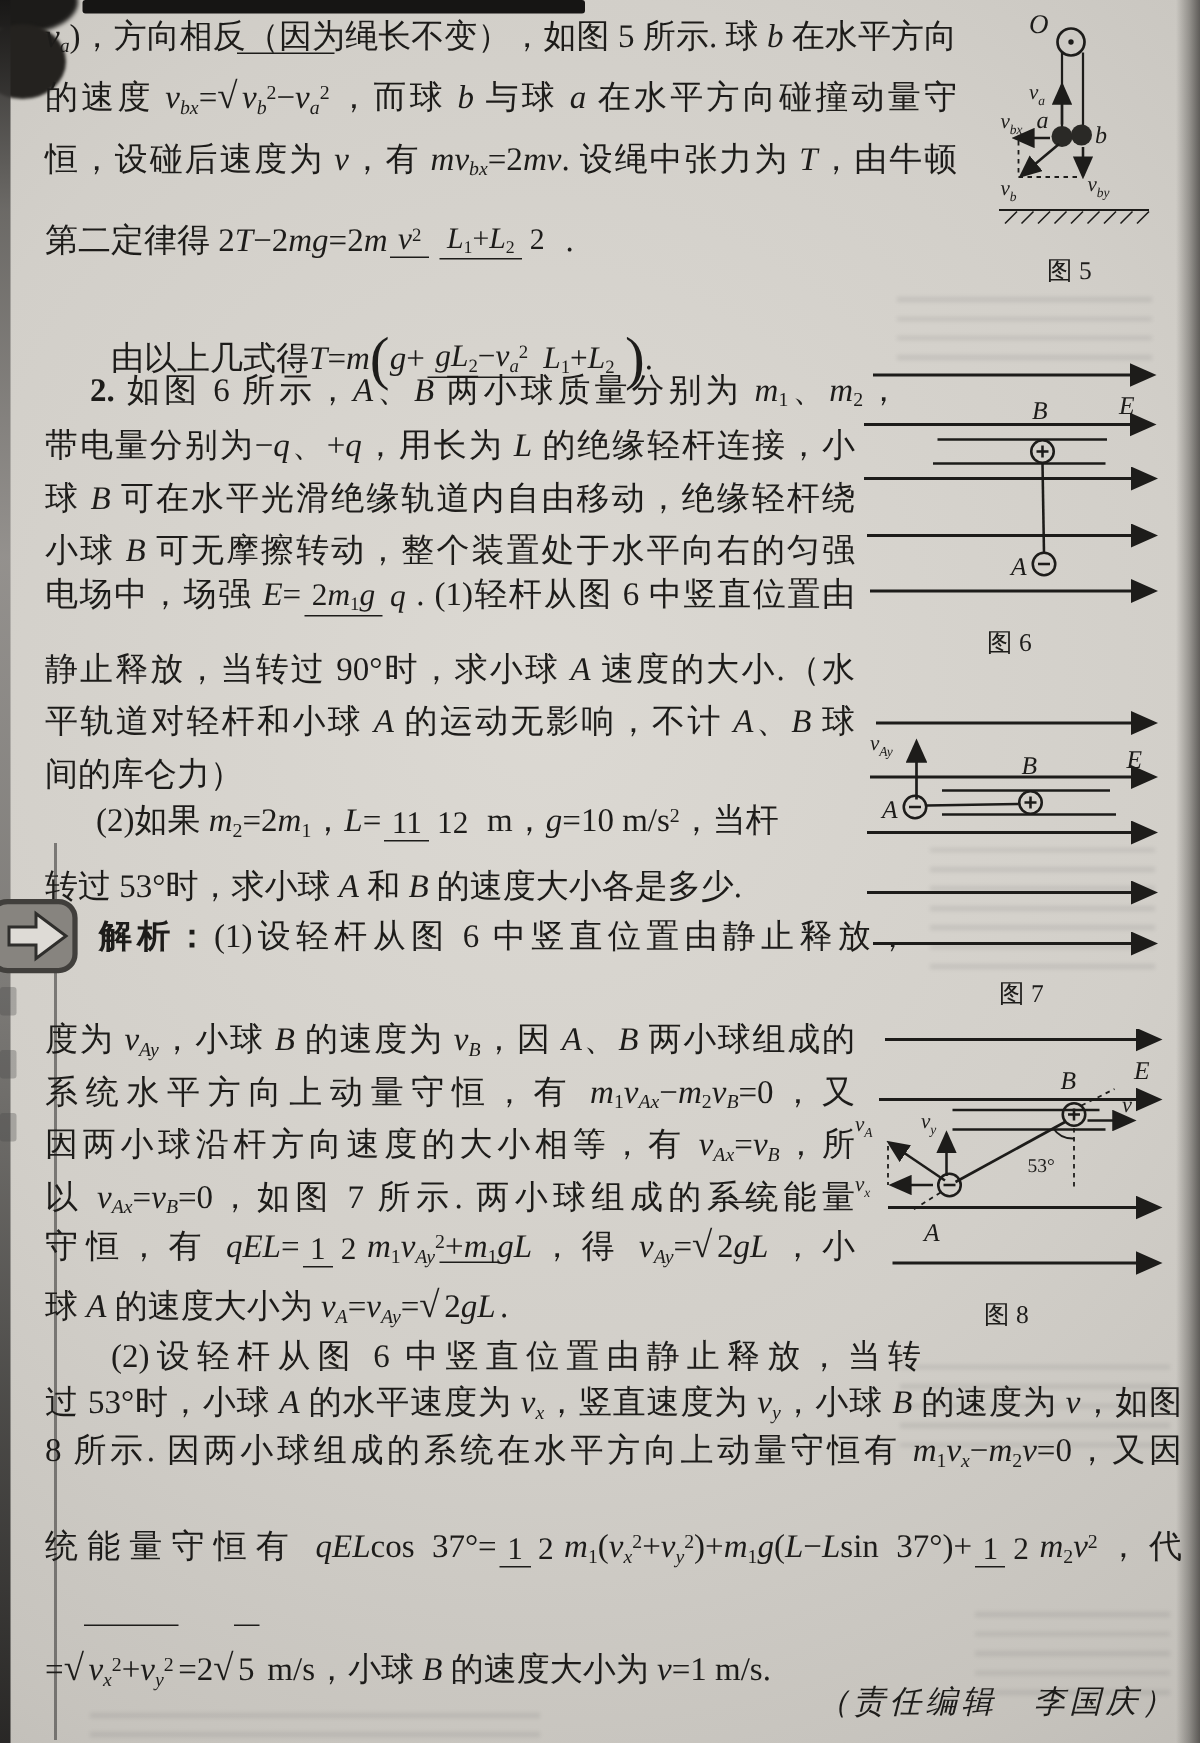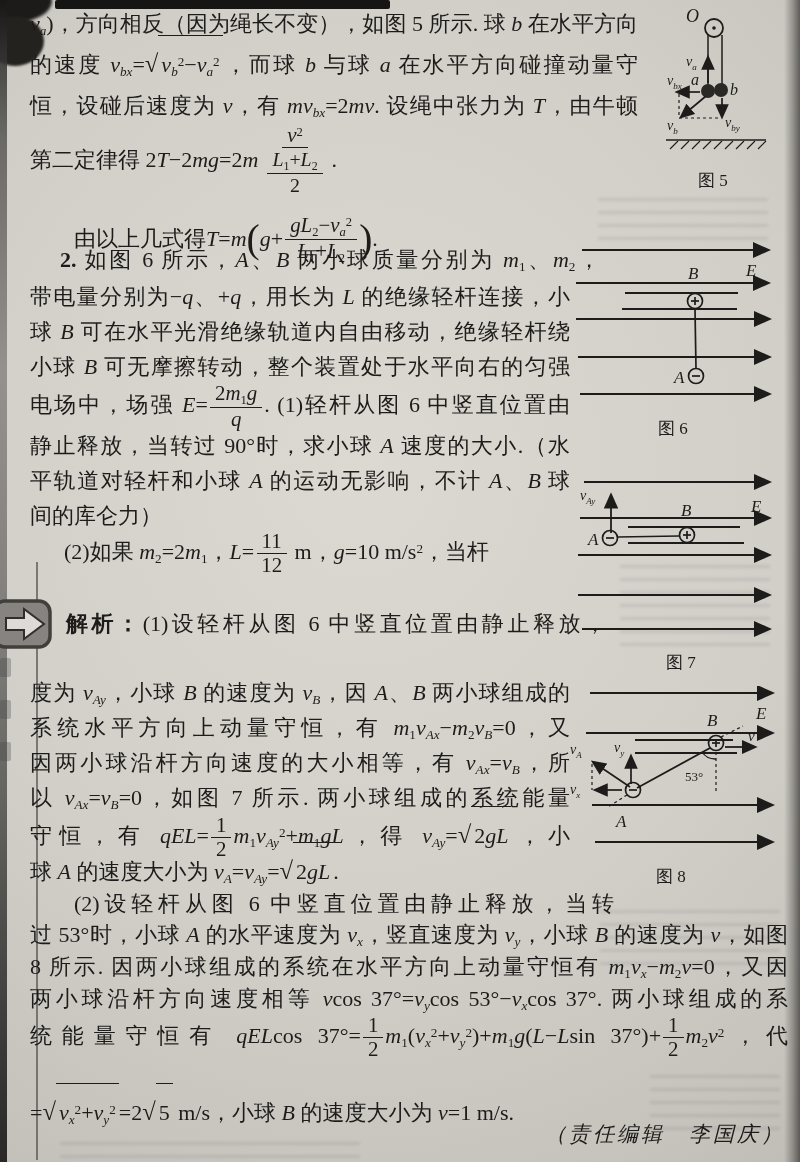--- a/index.html
+++ b/index.html
@@ -5,21 +5,21 @@
   html,body{margin:0;padding:0;background:#8d8a85;}
   .page{position:relative;width:800px;height:1162px;overflow:hidden;
     background:radial-gradient(120% 90% at 45% 40%, #dcd9d3 0%, #d2cfc9 45%, #c6c3bd 72%, #b3b0aa 100%);
     font-family:"Liberation Serif","DejaVu Serif",serif;color:#1d1c1a;}
   .line{position:absolute;left:30px;font-size:22px;line-height:28px;white-space:nowrap;}
   .j{white-space:normal;text-align:justify;text-align-last:justify;}
   .flexline{display:flex;align-items:center;white-space:nowrap;}
   i{font-family:"Liberation Serif","DejaVu Serif",serif;}
   sub{font-size:.6em;vertical-align:-.3em;}
   sup{font-size:.6em;vertical-align:.45em;}
-  .frac{display:inline-flex;flex-direction:column;align-items:center;vertical-align:middle;
+  .frac{display:inline-flex;align-items:center;vertical-align:middle;
         margin:0 2px;line-height:1.12;font-size:.95em;text-align:center;text-align-last:center;}
   .frac .num{border-bottom:1.8px solid #1d1c1a;padding:0 5px;}
   .frac .den{padding:0 5px;}
   .sq{white-space:nowrap;}
   .rt{font-size:1.12em;}
   .rad{border-top:1.8px solid #1d1c1a;padding:16px 3px;}
   .bp{font-size:1.8em;vertical-align:middle;line-height:0;}
   .credit{position:absolute;left:30px;top:1120px;width:755px;text-align:right;
           font-size:21px;font-style:italic;letter-spacing:3px;}
   .fig{position:absolute;}
@@ -82,34 +82,34 @@
         <span class="num">2<i>m</i><sub>1</sub><i>g</i></span>
         <span class="den"><i>q</i></span>
       </span>. (1)轻杆从图 6 中竖直位置由</div>
   <div class="line j" style="top:432px;width:540px;">静止释放，当转过 90°时，求小球 <i>A</i> 速度的大小.（水</div>
   <div class="line j" style="top:467px;width:540px;">平轨道对轻杆和小球 <i>A</i> 的运动无影响，不计 <i>A</i>、<i>B</i> 球</div>
   <div class="line" style="top:502px;width:540px;">间的库仑力）</div>
   <div class="line" style="top:530px;width:540px;padding-left:34px;">(2)如果 <i>m</i><sub>2</sub>=2<i>m</i><sub>1</sub>，<i>L</i>=<span class="frac">
         <span class="num">11</span>
         <span class="den">12</span>
       </span> m，<i>g</i>=10 m/s<sup>2</sup>，当杆</div>
+  <div class="line" style="top:577px;width:540px;">转过 53°时，求小球 <i>A</i> 和 <i>B</i> 的速度大小各是多少.</div>
   <div class="line j" style="top:610px;width:540px;padding-left:36px;"><b>解析：</b>(1)设轻杆从图 6 中竖直位置由静止释放，</div>
   <div class="line j" style="top:679px;width:540px;">度为 <i>v</i><sub><i>Ay</i></sub>，小球 <i>B</i> 的速度为 <i>v</i><sub><i>B</i></sub>，因 <i>A</i>、<i>B</i> 两小球组成的</div>
   <div class="line j" style="top:714px;width:540px;">系统水平方向上动量守恒，有 <i>m</i><sub>1</sub><i>v</i><sub><i>Ax</i></sub>−<i>m</i><sub>2</sub><i>v</i><sub><i>B</i></sub>=0，又</div>
   <div class="line j" style="top:749px;width:540px;">因两小球沿杆方向速度的大小相等，有 <i>v</i><sub><i>Ax</i></sub>=<i>v</i><sub><i>B</i></sub>，所</div>
   <div class="line j" style="top:784px;width:540px;">以 <i>v</i><sub><i>Ax</i></sub>=<i>v</i><sub><i>B</i></sub>=0，如图 7 所示. 两小球组成的系统能量</div>
   <div class="line j" style="top:814px;width:540px;">守恒，有 <i>qEL</i>=<span class="frac">
         <span class="num">1</span>
         <span class="den">2</span>
       </span><i>m</i><sub>1</sub><i>v</i><sub><i>Ay</i></sub><sup>2</sup>+<i>m</i><sub>1</sub><i>gL</i>，得 <i>v</i><sub><i>Ay</i></sub>=<span class="sq"><span class="rt">√</span><span class="rad">2<i>gL</i></span></span>，小</div>
   <div class="line" style="top:857px;width:540px;">球 <i>A</i> 的速度大小为 <i>v</i><sub><i>A</i></sub>=<i>v</i><sub><i>Ay</i></sub>=<span class="sq"><span class="rt">√</span><span class="rad">2<i>gL</i></span></span>.</div>
   <div class="line j" style="top:890px;width:540px;padding-left:44px;">(2)设轻杆从图 6 中竖直位置由静止释放，当转</div>
   <div class="line j" style="top:921px;width:758px;">过 53°时，小球 <i>A</i> 的水平速度为 <i>v</i><sub><i>x</i></sub>，竖直速度为 <i>v</i><sub><i>y</i></sub>，小球 <i>B</i> 的速度为 <i>v</i>，如图</div>
   <div class="line j" style="top:953px;width:758px;">8 所示. 因两小球组成的系统在水平方向上动量守恒有 <i>m</i><sub>1</sub><i>v</i><sub><i>x</i></sub>−<i>m</i><sub>2</sub><i>v</i>=0，又因</div>
-  <div class="line j" style="top:985px;width:758px;">两小球沿杆方向速度相等 <i>v</i>cos 37°=<i>v</i><sub><i>y</i></sub>cos 53°−<i>v</i><sub><i>x</i></sub>cos 37°. 两小球组成的系</div>
   <div class="line j" style="top:1014px;width:758px;">统能量守恒有 <i>qEL</i>cos 37°=<span class="frac">
         <span class="num">1</span>
         <span class="den">2</span>
       </span><i>m</i><sub>1</sub>(<i>v</i><sub><i>x</i></sub><sup>2</sup>+<i>v</i><sub><i>y</i></sub><sup>2</sup>)+<i>m</i><sub>1</sub><i>g</i>(<i>L</i>−<i>L</i>sin 37°)+<span class="frac">
         <span class="num">1</span>
         <span class="den">2</span>
       </span><i>m</i><sub>2</sub><i>v</i><sup>2</sup>，代</div>
   <div class="line" style="top:1096px;width:758px;">=<span class="sq"><span class="rt">√</span><span class="rad"><i>v</i><sub><i>x</i></sub><sup>2</sup>+<i>v</i><sub><i>y</i></sub><sup>2</sup></span></span>=2<span class="sq"><span class="rt">√</span><span class="rad">5</span></span> m/s，小球 <i>B</i> 的速度大小为 <i>v</i>=1 m/s.</div>
 
   <div class="credit">（责任编辑　李国庆）</div>

